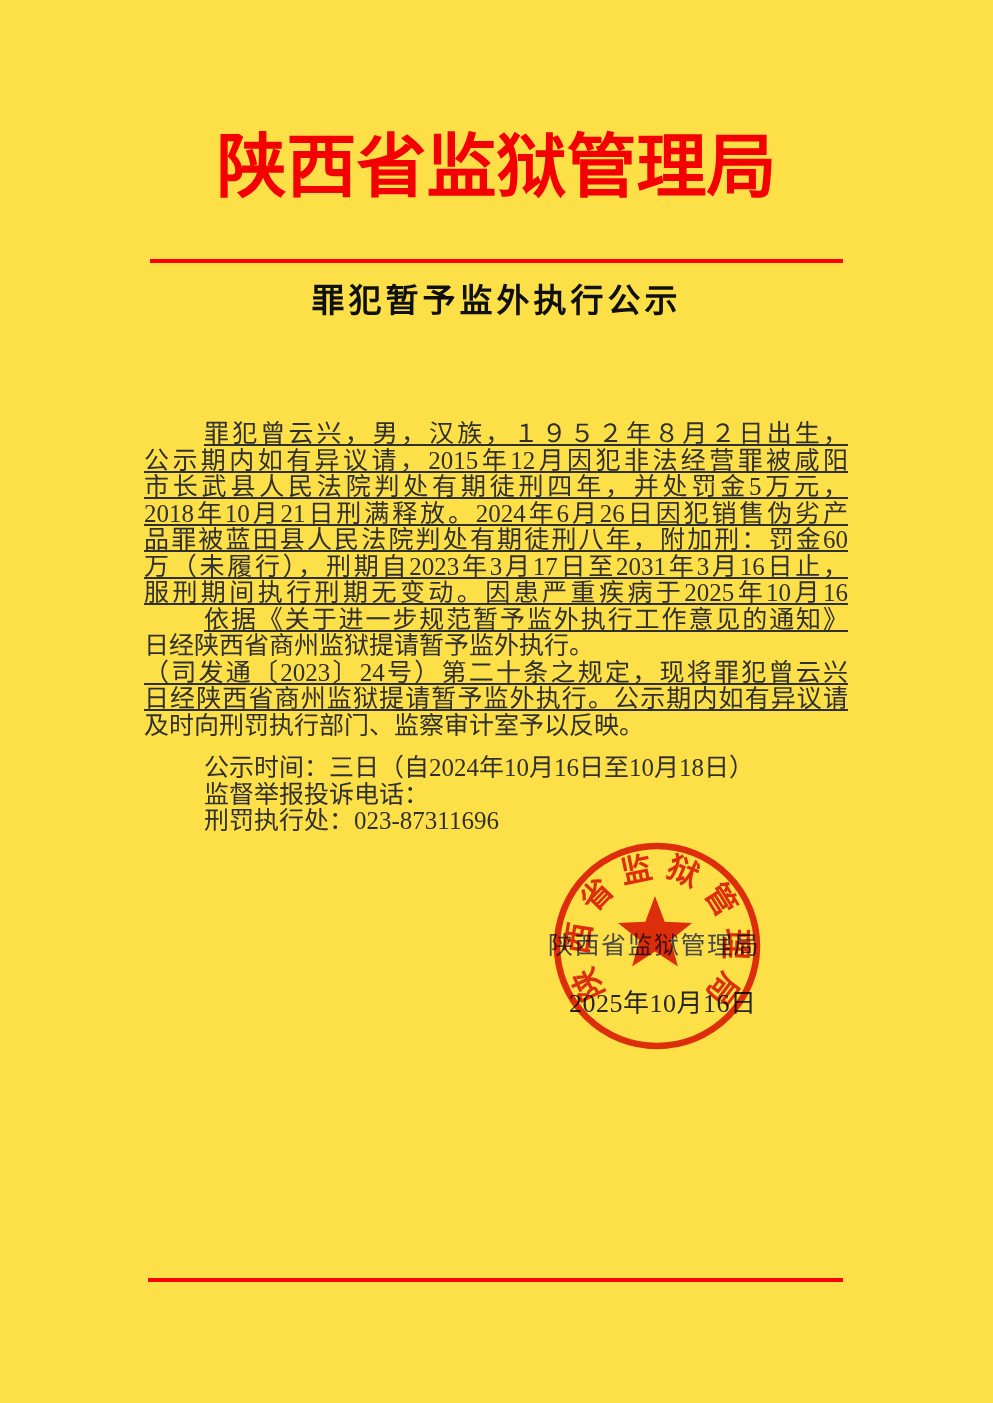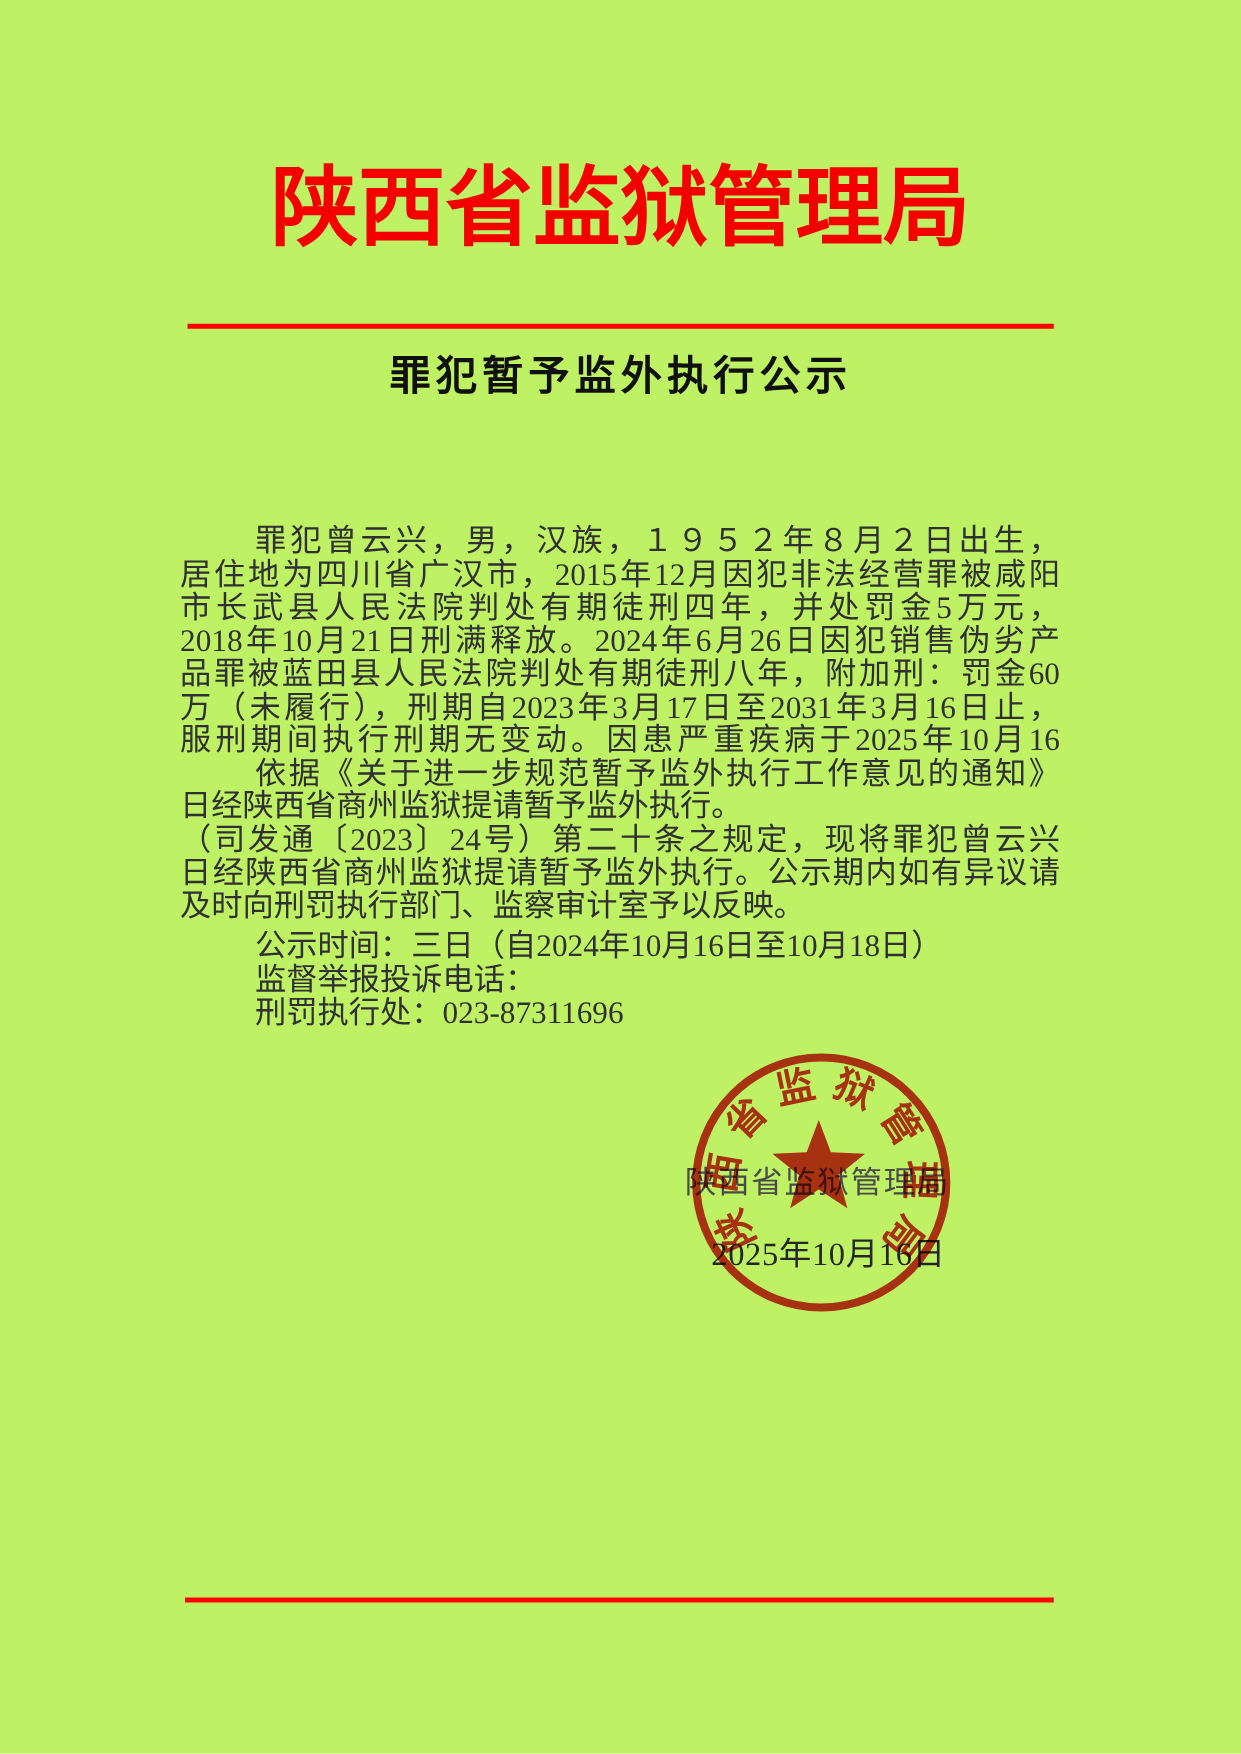--- a/index.html
+++ b/index.html
@@ -1,20 +1,20 @@
 <!DOCTYPE html>
 <html lang="zh-CN" style="--accent-color: #f40000; --rule-color: #fe0000; --seal-color: #dd2418; --text-color: #303030;"><head>
 <meta charset="utf-8">
 <style>
   html, body { margin: 0; padding: 0; background: #ffffff; }
   .page {
     position: relative;
     width: 993px;
     height: 1403px;
-    background: #bef264;
+    background: #fde047;
     overflow: hidden;
     font-family: "Liberation Serif", "DejaVu Serif", serif;
   }
   .org-title {
     position: absolute;
     top: 129px; left: 0; width: 100%;
     text-align: center;
     font-size: 70px;
     font-weight: 700;
     line-height: 78px;
@@ -46,22 +46,23 @@
     font-size: 25px;
     line-height: 26.5px;
     color: var(--text-color, #303030);
   }
   .bline { width: 100%; }
   .indent { text-indent: 60px; }
   .jfull {
     text-align: justify;
     text-align-last: justify;
     text-justify: inter-character;
+    text-decoration: underline;
   }
-  .gap-before { margin-top: 6px; }
+  .gap-before { margin-top: 16px; }
   .sig-org {
     position: absolute;
     left: 548px; top: 925px;
     font-size: 25px;
     letter-spacing: 1.5px;
     color: #4a4a4a;
     white-space: nowrap;
   }
   .sig-date {
     position: absolute;
@@ -94,21 +95,21 @@
 <div class="page">
 
   <div class="org-title">陕西省监狱管理局</div>
 
   <div class="rule rule-top"></div>
 
   <div class="doc-title">罪犯暂予监外执行公示</div>
 
   <div class="body-text">
     <div class="bline indent jfull">罪犯曾云兴，男，汉族，１９５２年８月２日出生，</div>
-    <div class="bline jfull">居住地为四川省广汉市，2015年12月因犯非法经营罪被咸阳</div>
+    <div class="bline jfull">公示期内如有异议请，2015年12月因犯非法经营罪被咸阳</div>
     <div class="bline jfull">市长武县人民法院判处有期徒刑四年，并处罚金5万元，</div>
     <div class="bline jfull">2018年10月21日刑满释放。2024年6月26日因犯销售伪劣产</div>
     <div class="bline jfull">品罪被蓝田县人民法院判处有期徒刑八年，附加刑：罚金60</div>
     <div class="bline jfull">万（未履行），刑期自2023年3月17日至2031年3月16日止，</div>
     <div class="bline jfull">服刑期间执行刑期无变动。因患严重疾病于2025年10月16</div>
     <div class="bline indent jfull">依据《关于进一步规范暂予监外执行工作意见的通知》</div>
 
     <div class="bline">日经陕西省商州监狱提请暂予监外执行。</div>
     <div class="bline jfull">（司发通〔2023〕24号）第二十条之规定，现将罪犯曾云兴</div>
     <div class="bline jfull">日经陕西省商州监狱提请暂予监外执行。公示期内如有异议请</div>

